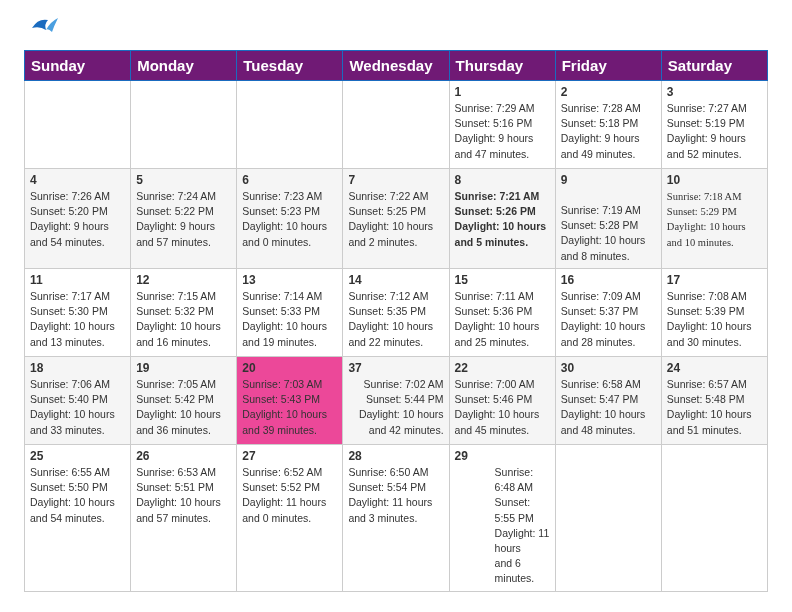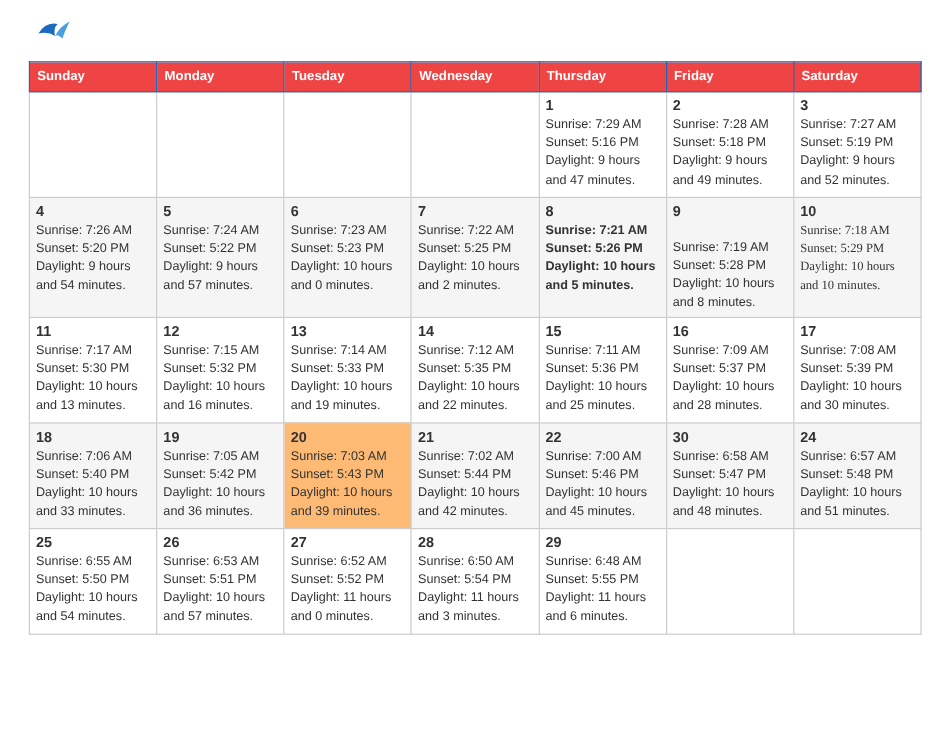--- a/index.html
+++ b/index.html
@@ -29,25 +29,25 @@
       font-size: 16px;
       color: #555;
     }
     .calendar-table {
       width: 100%;
       border-collapse: collapse;
       margin-top: 10px;
       table-layout: fixed;
     }
     .calendar-table th {
-      background-color: #ef4444;
+      background-color: #701a75;
       color: #fff;
       text-align: left;
       padding: 6px 6px;
-      font-size: 11px;
+      font-size: 15px;
       font-weight: bold;
       border: 1px solid #1a6bbf;
     }
     .calendar-table td {
       vertical-align: top;
       border: 1px solid #ccc;
       padding: 4px 5px;
       font-size: 10.5px;
       color: #333;
       height: 88px;
@@ -266,30 +266,30 @@
 Daylight: 10 hours
 and 33 minutes.</div>
         </td>
         <td style="background: rgb(245, 245, 245); margin-top: 28px;">
           <span class="day-number">19</span>
           <div class="cell-content" style="white-space: pre-line;">Sunrise: 7:05 AM
 Sunset: 5:42 PM
 Daylight: 10 hours
 and 36 minutes.</div>
         </td>
-        <td style="background: #fdba74;">
+        <td style="background: #ec4899;">
           <span class="day-number">20</span>
           <div class="cell-content" style="white-space: pre-line;">Sunrise: 7:03 AM
 Sunset: 5:43 PM
 Daylight: 10 hours
 and 39 minutes.</div>
         </td>
         <td style="background: rgb(245, 245, 245);">
-          <span class="day-number">21</span>
-          <div class="cell-content" style="white-space: pre-line;">Sunrise: 7:02 AM
+          <span class="day-number">37</span>
+          <div class="cell-content" style="white-space: pre-line; text-align: right;">Sunrise: 7:02 AM
 Sunset: 5:44 PM
 Daylight: 10 hours
 and 42 minutes.</div>
         </td>
         <td style="background: rgb(245, 245, 245);">
           <span class="day-number">22</span>
           <div class="cell-content" style="white-space: pre-line;">Sunrise: 7:00 AM
 Sunset: 5:46 PM
 Daylight: 10 hours
 and 45 minutes.</div>
@@ -333,21 +333,21 @@
         </td>
         <td>
           <span class="day-number">28</span>
           <div class="cell-content" style="white-space: pre-line;">Sunrise: 6:50 AM
 Sunset: 5:54 PM
 Daylight: 11 hours
 and 3 minutes.</div>
         </td>
         <td>
           <span class="day-number">29</span>
-          <div class="cell-content" style="white-space: pre-line;">Sunrise: 6:48 AM
+          <div class="cell-content" style="white-space: pre-line; margin-left: 40px;">Sunrise: 6:48 AM
 Sunset: 5:55 PM
 Daylight: 11 hours
 and 6 minutes.</div>
         </td>
         <td class="empty-cell"></td>
         <td class="empty-cell"></td>
       </tr>
     </tbody>
 </table>
 

